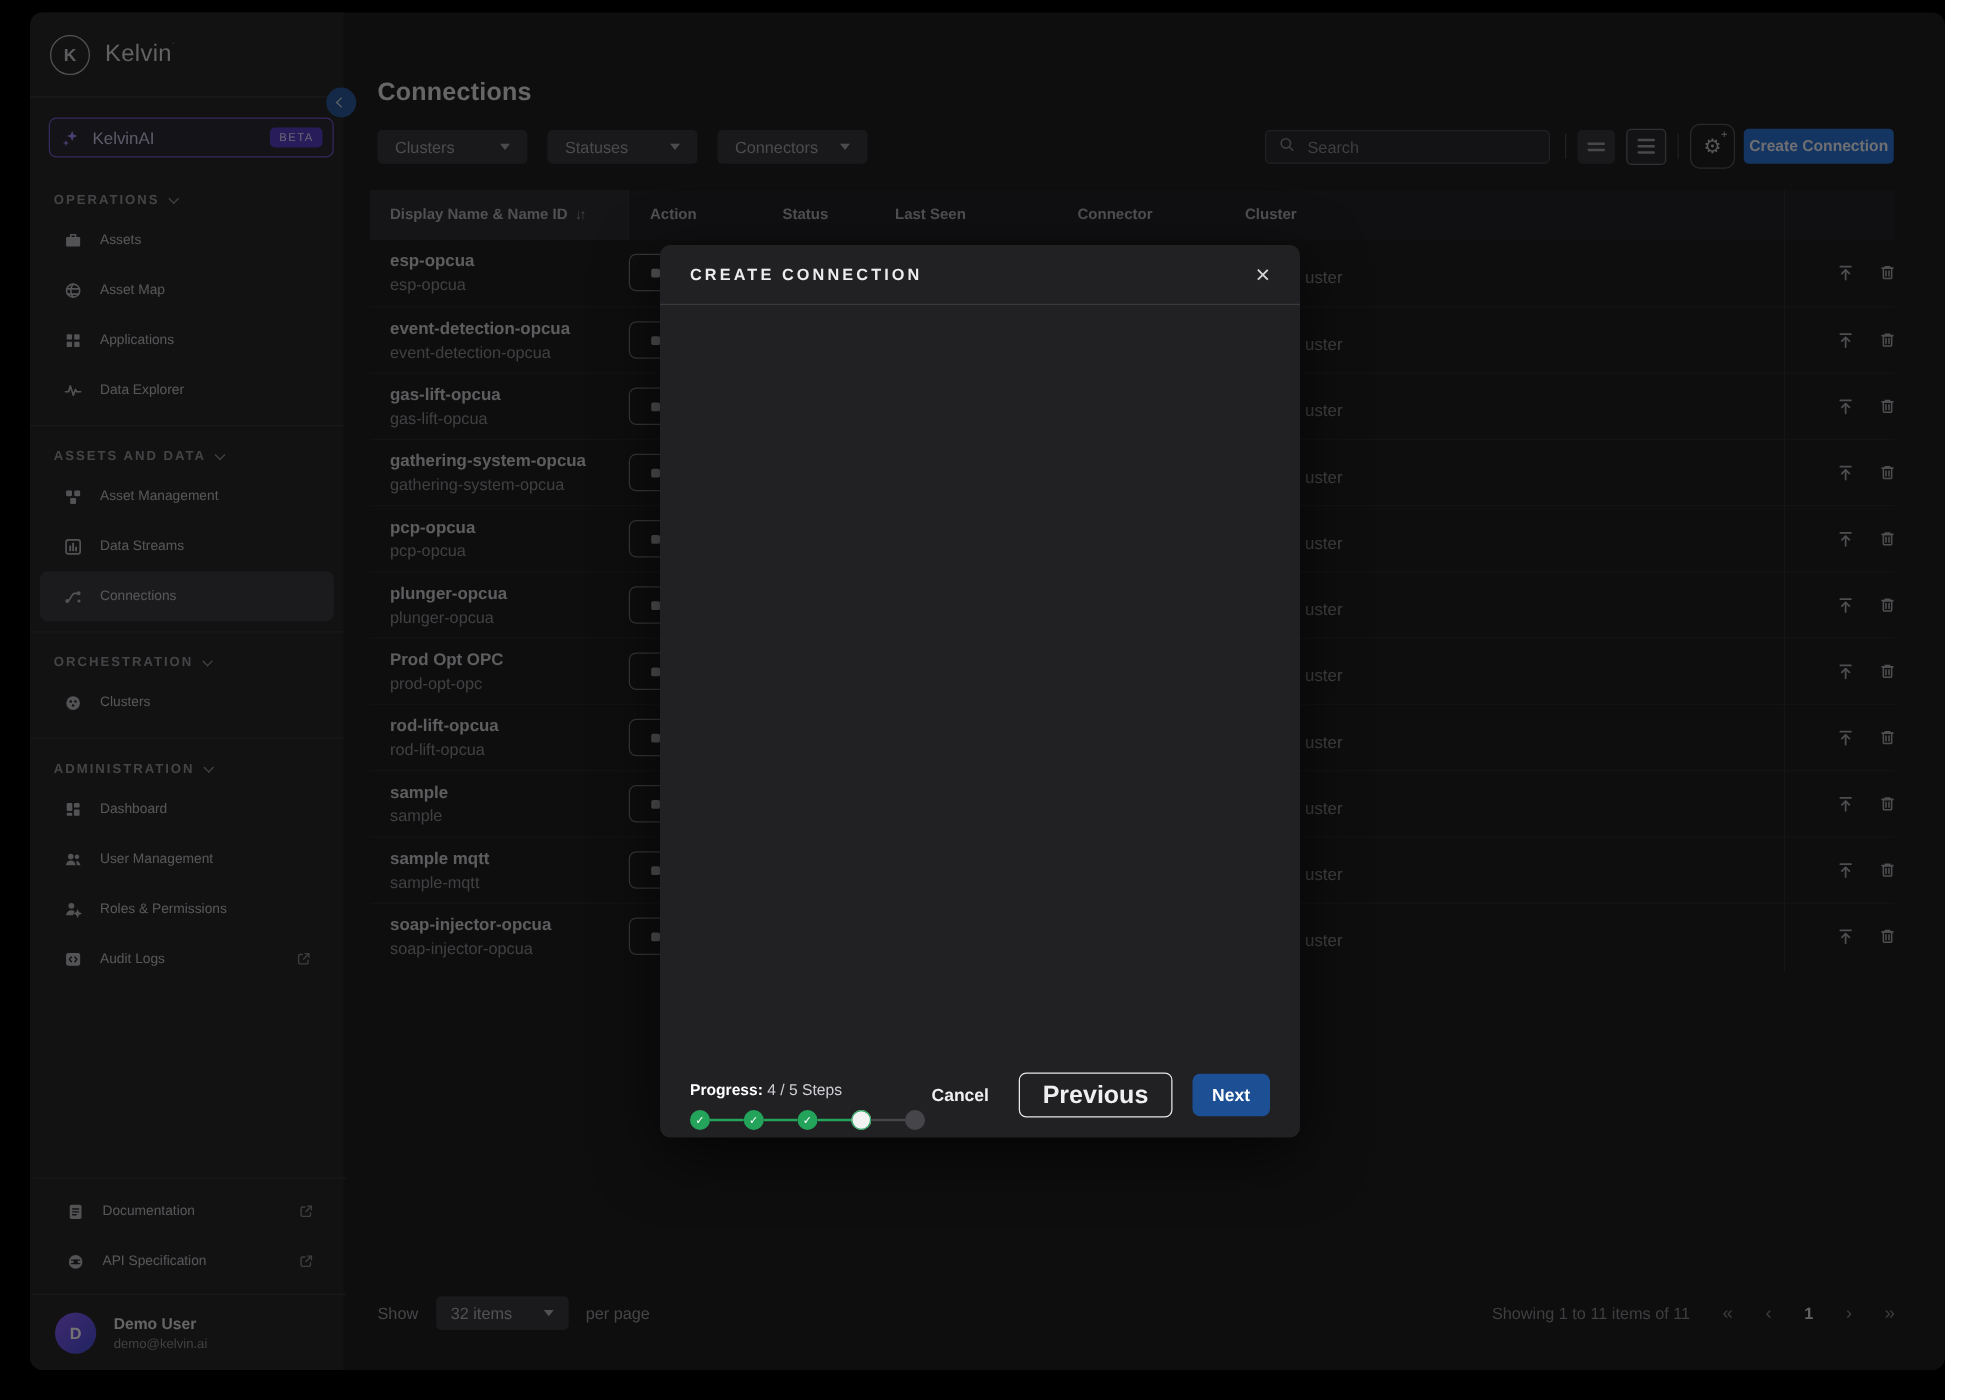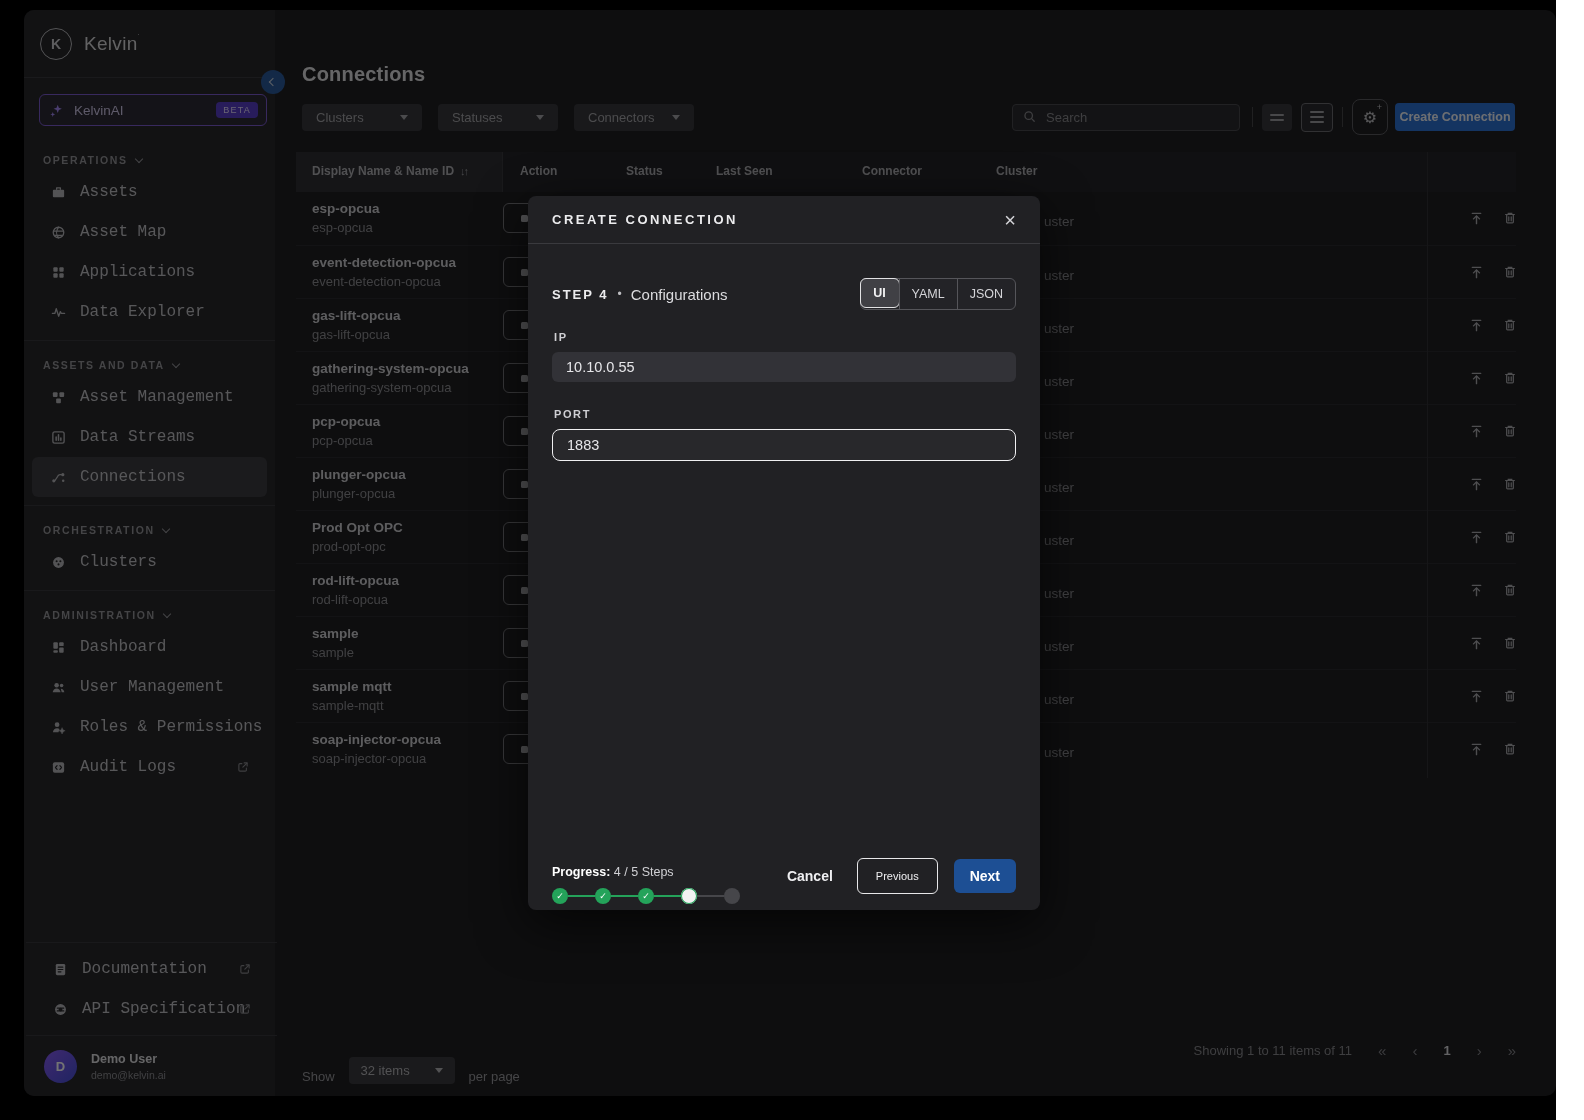--- a/index.html
+++ b/index.html
@@ -17,21 +17,21 @@
   .logo-tm{color:#9a9a9e;font-size:9px;vertical-align:top;}
   .sb-div{position:absolute;left:0;width:251px;height:1px;background:#3a3a3e;}
   .ai-pill{position:absolute;left:15px;top:84px;width:228px;height:32px;border:1px solid #7c5bd0;border-radius:6px;
            display:flex;align-items:center;gap:10px;padding:0 8px;box-sizing:border-box;background:rgba(124,91,208,.07);}
   .ai-label{color:#cfc7e8;font-size:13.5px;flex:1;}
   .beta{background:#5a3fc9;color:#e6dcff;font-size:9px;letter-spacing:1.2px;font-weight:normal;border-radius:4px;padding:3px 7px;}
   #sb-sections{position:absolute;left:0;top:126px;width:251px;}
   .sb-section{padding:8px 0 2px 0;}
   .sb-section + .sb-section{border-top:1px solid #39393d;margin-top:6px;}
   .sb-sec-label{display:flex;align-items:center;gap:8px;color:#97979b;font-size:10.5px;font-weight:bold;letter-spacing:1.6px;padding:10px 0 6px 19px;}
-  .sb-item{position:relative;display:flex;align-items:center;gap:14px;height:40px;margin:0 8px;padding:0 0 0 18px;border-radius:6px;color:#c2c2c6;font-size:16px;cursor:pointer;font-family:Liberation Mono, monospace;}
+  .sb-item{position:relative;display:flex;align-items:center;gap:14px;height:40px;margin:0 8px;padding:0 0 0 18px;border-radius:6px;color:#c2c2c6;font-size:11px;cursor:pointer;}
   .sb-item.active{background:#3c3c40;}
   .sb-ic{width:16px;height:16px;display:flex;align-items:center;justify-content:center;color:#b9b9bd;flex:none;}
   .sb-ic svg{display:block;}
   .ext-ic{position:absolute;right:18px;color:#8a8a8e;display:flex;}
   .sb-bottom{position:absolute;left:2px;bottom:0;width:251px;}
   .sb-bottom .items{border-top:1px solid #39393d;padding:6px 0;}
   .user-row{border-top:1px solid #39393d;height:60px;display:flex;align-items:center;gap:14px;padding-left:18px;}
   .avatar{width:33px;height:33px;border-radius:50%;background:linear-gradient(135deg,#8b5cf6,#4750d8);display:flex;align-items:center;justify-content:center;color:#fff;font-size:13px;font-weight:bold;}
   .user-name{color:#e0e0e3;font-size:12.5px;font-weight:bold;}
   .user-mail{color:#8f8f93;font-size:10.5px;margin-top:3px;}
@@ -70,21 +70,21 @@
   .r-name{position:absolute;left:16px;top:9px;color:#cfcfd2;font-size:13.5px;font-weight:bold;}
   .r-id{position:absolute;left:16px;top:28px;color:#8f8f93;font-size:13px;}
   .r-action{position:absolute;left:207px;top:11px;width:62px;height:30px;border:1px solid #7a7a7e;border-radius:6px;display:flex;align-items:center;padding-left:17px;box-sizing:border-box;}
   .r-square{width:7px;height:7px;background:#b8b8bc;border-radius:1.5px;}
   .r-cluster{position:absolute;left:748px;top:22px;color:#8f8f93;font-size:13.5px;}
   .r-ico{position:absolute;top:19px;color:#aeaeb2;display:flex;}
   .r-up{left:1173px;}
   .r-del{left:1207px;}
 
   
-  .foot-left{left:278px;top:1027px;display:flex;align-items:flex-end;gap:14px;color:#9a9a9e;font-size:13px;margin-top:20px;}
+  .foot-left{left:278px;top:1027px;display:flex;align-items:center;gap:14px;color:#9a9a9e;font-size:13px;}
   .size-pill{width:106px;height:27px;background:#3a3a3e;border-radius:4px;display:flex;align-items:center;justify-content:space-between;padding:0 12px;box-sizing:border-box;color:#b5b5b9;}
   .foot-right{right:40px;top:1027px;display:flex;align-items:center;gap:26px;color:#8a8a8e;font-size:13px;height:27px;}
   .pg-item{color:#85858a;font-size:15px;}
   .pg-item.num{color:#dadade;font-weight:bold;font-size:13px;}
 
   
   .dim{position:absolute;left:0;top:0;width:1556px;height:1120px;background:rgba(0,0,0,.55);z-index:40;}
   .modal{position:absolute;left:528px;top:196px;width:512px;height:714px;background:#212124;border-radius:8px;z-index:50;box-shadow:0 14px 50px rgba(0,0,0,.65);}
   .m-head{height:47px;border-bottom:1px solid #3a3a3e;display:flex;align-items:center;justify-content:space-between;padding:0 24px;}
   .m-title{color:#ececee;font-size:13px;font-weight:bold;letter-spacing:2.5px;}
@@ -109,21 +109,21 @@
   .stepper{display:flex;align-items:center;width:188px;}
   .dotc{width:16px;height:16px;border-radius:50%;display:flex;align-items:center;justify-content:center;flex:none;font-size:9px;color:#fff;}
   .dotc.done{background:#24a35a;}
   .dotc.current{background:#f2f2f2;box-shadow:0 0 0 1px #24a35a inset;}
   .dotc.pending{background:#46464a;}
   .dotl{height:2.5px;flex:1;}
   .dotl.green{background:#24a35a;}
   .dotl.gray{background:#46464a;}
   .m-foot-right{position:absolute;right:24px;bottom:16px;display:flex;align-items:center;gap:16px;}
   .btn-cancel{color:#efeff1;font-size:14px;font-weight:bold;padding:0 8px;}
-  .btn-prev{border:1.5px solid #e8e8ea;border-radius:6px;height:34px;padding:0 18px;display:flex;align-items:center;color:#efeff1;font-size:11px;font-weight:normal;background:transparent;}
+  .btn-prev{border:1.5px solid #e8e8ea;border-radius:6px;height:34px;padding:0 18px;display:flex;align-items:center;color:#efeff1;font-size:20px;font-weight:bold;background:transparent;}
   .btn-next{background:#1d4f94;border-radius:6px;height:34px;padding:0 16px;display:flex;align-items:center;color:#fff;font-size:14px;font-weight:bold;}
   [data-interactable="true"]{cursor:pointer;}
 </style>
 </head>
 <body>
 
 <div class="stage" data-interactable="false">
   <div class="app" data-interactable="false">
     <div class="panel" data-interactable="false">
 
@@ -672,38 +672,20 @@
     </div>
 
     <div class="dim" data-interactable="true"></div>
   </div>
 
   <div class="modal" data-interactable="false">
     <div class="m-head" data-interactable="false">
       <span class="m-title" data-interactable="false">CREATE CONNECTION</span>
       <span class="m-close" data-interactable="true">×</span>
     </div>
-    <div class="m-body" data-interactable="false">
-      <div class="step-row">
-        <div class="step-left" data-interactable="false">
-          <span class="step-label" data-interactable="false">STEP 4</span>
-          <span class="step-bullet" data-interactable="false">•</span>
-          <span class="step-name" data-interactable="false">Configurations</span>
-        </div>
-        <div class="seg" id="seg-tabs" data-interactable="false">
-            <div class="seg-btn active" data-interactable="true">UI</div>
-            <div class="seg-btn" data-interactable="true">YAML</div>
-            <div class="seg-btn" data-interactable="true">JSON</div>
-          </div>
-      </div>
-      <div class="f-label first" data-interactable="false">IP</div>
-      <div class="m-input" data-interactable="true">10.10.0.55</div>
-      <div class="f-label" data-interactable="false">PORT</div>
-      <div class="m-input focused" data-interactable="true">1883</div>
-    </div>
     <div class="m-foot-left" data-interactable="false">
       <div class="prog-text" data-interactable="false"><b data-interactable="false">Progress:</b> <span data-interactable="false">4 / 5 Steps</span></div>
       <div class="stepper" id="stepper" data-interactable="false">
           <span class="dotc done" data-interactable="false">✓</span>
           <span class="dotl green" data-interactable="false"></span>
           <span class="dotc done" data-interactable="false">✓</span>
           <span class="dotl green" data-interactable="false"></span>
           <span class="dotc done" data-interactable="false">✓</span>
           <span class="dotl green" data-interactable="false"></span>
           <span class="dotc current" data-interactable="false"></span>

